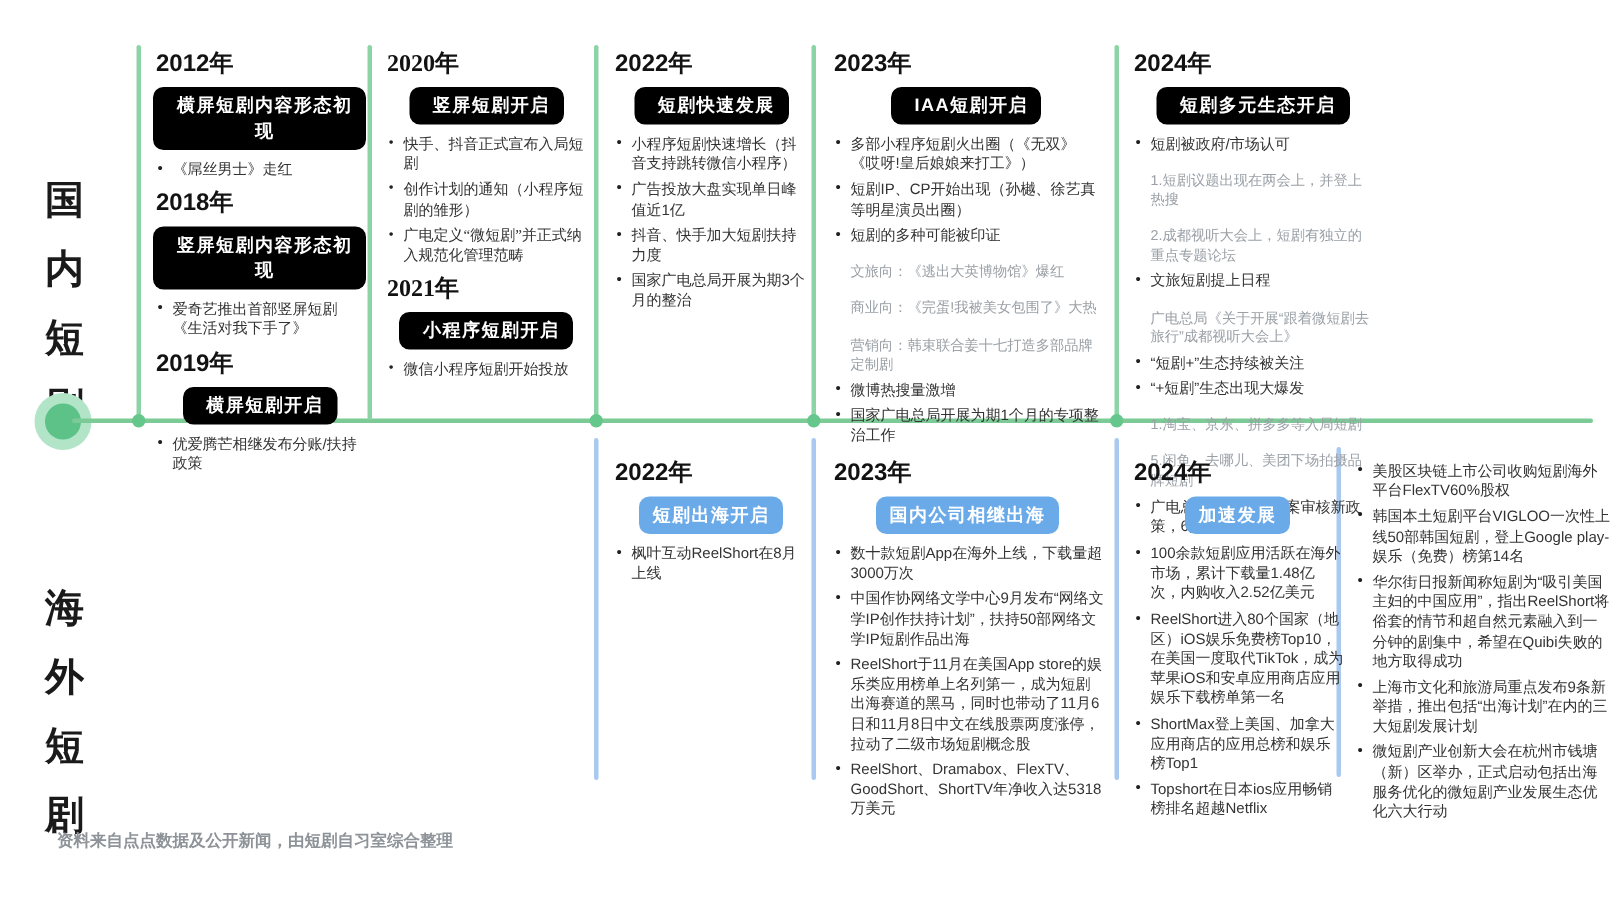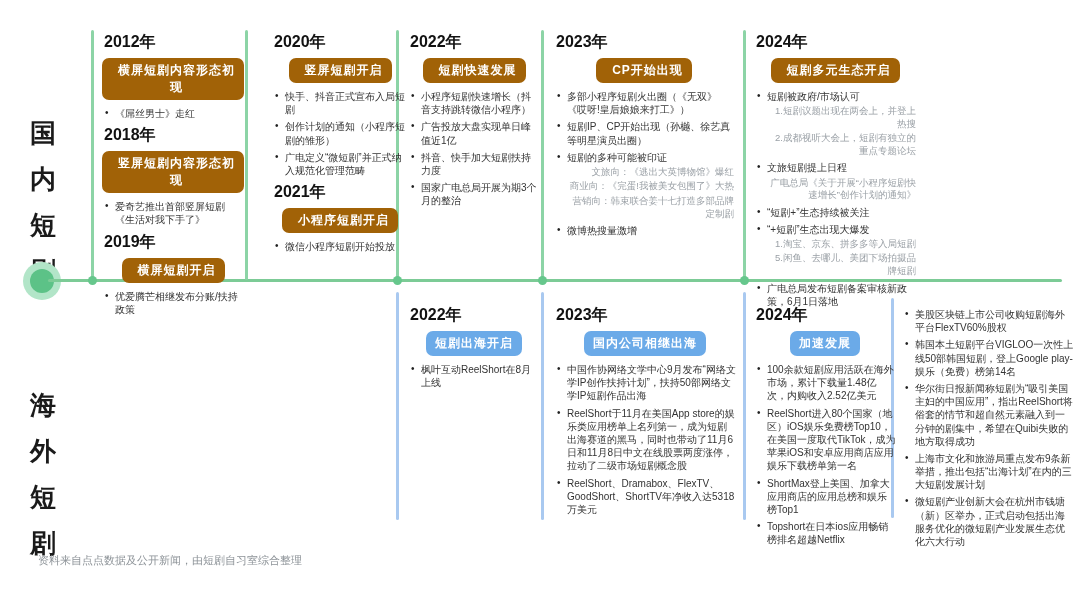--- a/index.html
+++ b/index.html
@@ -21,27 +21,27 @@
   .circle-outer{position:absolute;left:23px;top:262px;width:38px;height:38px;border-radius:50%;background:#B2E5C8;}
   .circle-inner{position:absolute;left:30px;top:269px;width:24px;height:24px;border-radius:50%;background:#5CC287;}
   
   .col{position:absolute;}
   .year{font-size:16px;font-weight:800;color:#121212;margin:0 16px 5px 2px;}
   .badge{
     display:block;width:fit-content;max-width:100%;box-sizing:border-box;
     margin:0 auto 7px;padding:4px 9px;border-radius:7px;
     font-size:12px;font-weight:700;color:#ffffff;letter-spacing:1px;text-align:center;
   }
-  .badge.green{background:#a16207;padding-left:16px;}
+  .badge.green{background:#000000;padding-left:16px;}
   .badge.blue{background:#6BAAE8;}
   .events{list-style:none;margin:0 0 5px;padding:0 0 0 13px;}
   .events li{position:relative;font-size:10px;line-height:1.32;color:#333;margin:0 0 4px;}
   .events li::before{content:"•";position:absolute;left:-10px;top:-1px;color:#222;font-size:10px;}
-  .sub{font-size:9.5px;color:#9aa0a6;line-height:1.32;margin-top:2px;text-align:right;}
-  .footer{position:absolute;left:38px;top:553px;font-size:11px;color:#8d9398;}
+  .sub{font-size:9.5px;color:#9aa0a6;line-height:1.32;margin-top:12px;}
+  .footer{position:absolute;left:38px;top:553px;font-size:11px;color:#8d9398;font-weight:bold;}
 </style>
 </head>
 <body>
 
 <div class="canvas">
 
   <div class="vlabel" style="left:26px;top:86px;">国内短剧</div>
   <div class="vlabel" style="left:26px;top:358px;">海外短剧</div>
 
   <div class="circle-outer"></div>
@@ -72,21 +72,21 @@
       <div class="badge green">竖屏短剧内容形态初现</div>
       <ul class="events">
         <li><span>爱奇艺推出首部竖屏短剧《生活对我下手了》</span></li>
       </ul>
       <div class="year">2019年</div>
       <div class="badge green">横屏短剧开启</div>
       <ul class="events">
         <li><span>优爱腾芒相继发布分账/扶持政策</span></li>
       </ul>
     </div>
-  <div class="col" style="left:272px;top:32px;width:136px;">
+  <div class="col" style="left:256px;top:32px;width:136px;font-family:Liberation Serif, serif;">
       <div class="year">2020年</div>
       <div class="badge green">竖屏短剧开启</div>
       <ul class="events">
         <li><span>快手、抖音正式宣布入局短剧</span></li>
         <li><span>创作计划的通知（小程序短剧的雏形）</span></li>
         <li><span>广电定义“微短剧”并正式纳入规范化管理范畴</span></li>
       </ul>
       <div class="year">2021年</div>
       <div class="badge green">小程序短剧开启</div>
       <ul class="events">
@@ -98,51 +98,53 @@
       <div class="badge green">短剧快速发展</div>
       <ul class="events">
         <li><span>小程序短剧快速增长（抖音支持跳转微信小程序）</span></li>
         <li><span>广告投放大盘实现单日峰值近1亿</span></li>
         <li><span>抖音、快手加大短剧扶持力度</span></li>
         <li><span>国家广电总局开展为期3个月的整治</span></li>
       </ul>
     </div>
   <div class="col" style="left:554px;top:32px;width:180px;">
       <div class="year">2023年</div>
-      <div class="badge green">CP开始出现</div>
+      <div class="badge green">IAA短剧开启</div>
       <ul class="events">
         <li><span>多部小程序短剧火出圈（《无双》《哎呀!皇后娘娘来打工》）</span></li>
         <li><span>短剧IP、CP开始出现（孙樾、徐艺真等明星演员出圈）</span></li>
         <li><span>短剧的多种可能被印证</span><div class="sub">文旅向：《逃出大英博物馆》爆红</div><div class="sub">商业向：《完蛋!我被美女包围了》大热</div><div class="sub">营销向：韩束联合姜十七打造多部品牌定制剧</div></li>
         <li><span>微博热搜量激增</span></li>
+        <li><span>国家广电总局开展为期1个月的专项整治工作</span></li>
       </ul>
     </div>
   <div class="col" style="left:754px;top:32px;width:162px;">
       <div class="year">2024年</div>
       <div class="badge green">短剧多元生态开启</div>
       <ul class="events">
         <li><span>短剧被政府/市场认可</span><div class="sub">1.短剧议题出现在两会上，并登上热搜</div><div class="sub">2.成都视听大会上，短剧有独立的重点专题论坛</div></li>
-        <li><span>文旅短剧提上日程</span><div class="sub">广电总局《关于开展“小程序短剧快速增长”创作计划的通知》</div></li>
+        <li><span>文旅短剧提上日程</span><div class="sub">广电总局《关于开展“跟着微短剧去旅行”成都视听大会上》</div></li>
         <li><span>“短剧+”生态持续被关注</span></li>
         <li><span>“+短剧”生态出现大爆发</span><div class="sub">1.淘宝、京东、拼多多等入局短剧</div><div class="sub">5.闲鱼、去哪儿、美团下场拍摄品牌短剧</div></li>
         <li><span>广电总局发布短剧备案审核新政策，6月1日落地</span></li>
       </ul>
     </div>
 
   <div class="col" style="left:408px;top:305px;width:132px;">
       <div class="year">2022年</div>
       <div class="badge blue">短剧出海开启</div>
       <ul class="events">
         <li><span>枫叶互动ReelShort在8月上线</span></li>
       </ul>
     </div>
   <div class="col" style="left:554px;top:305px;width:182px;">
       <div class="year">2023年</div>
       <div class="badge blue">国内公司相继出海</div>
       <ul class="events">
+        <li><span>数十款短剧App在海外上线，下载量超3000万次</span></li>
         <li><span>中国作协网络文学中心9月发布“网络文学IP创作扶持计划”，扶持50部网络文学IP短剧作品出海</span></li>
         <li><span>ReelShort于11月在美国App store的娱乐类应用榜单上名列第一，成为短剧出海赛道的黑马，同时也带动了11月6日和11月8日中文在线股票两度涨停，拉动了二级市场短剧概念股</span></li>
         <li><span>ReelShort、Dramabox、FlexTV、GoodShort、ShortTV年净收入达5318万美元</span></li>
       </ul>
     </div>
   <div class="col" style="left:754px;top:305px;width:142px;">
       <div class="year">2024年</div>
       <div class="badge blue">加速发展</div>
       <ul class="events">
         <li><span>100余款短剧应用活跃在海外市场，累计下载量1.48亿次，内购收入2.52亿美元</span></li>

